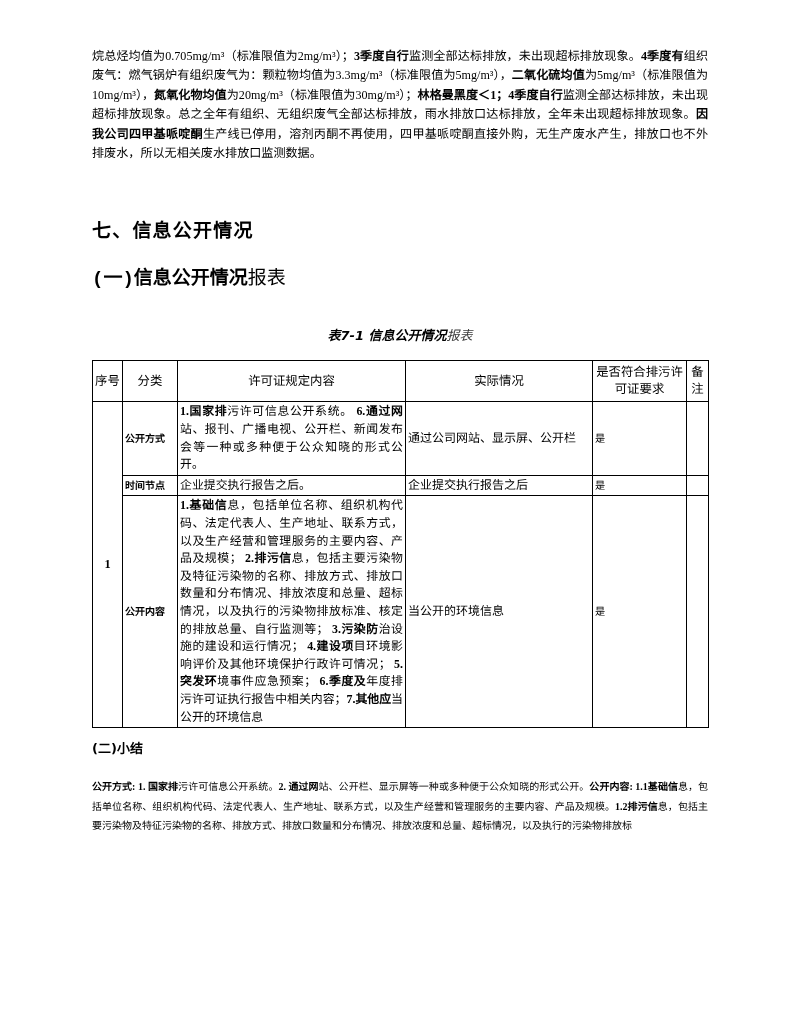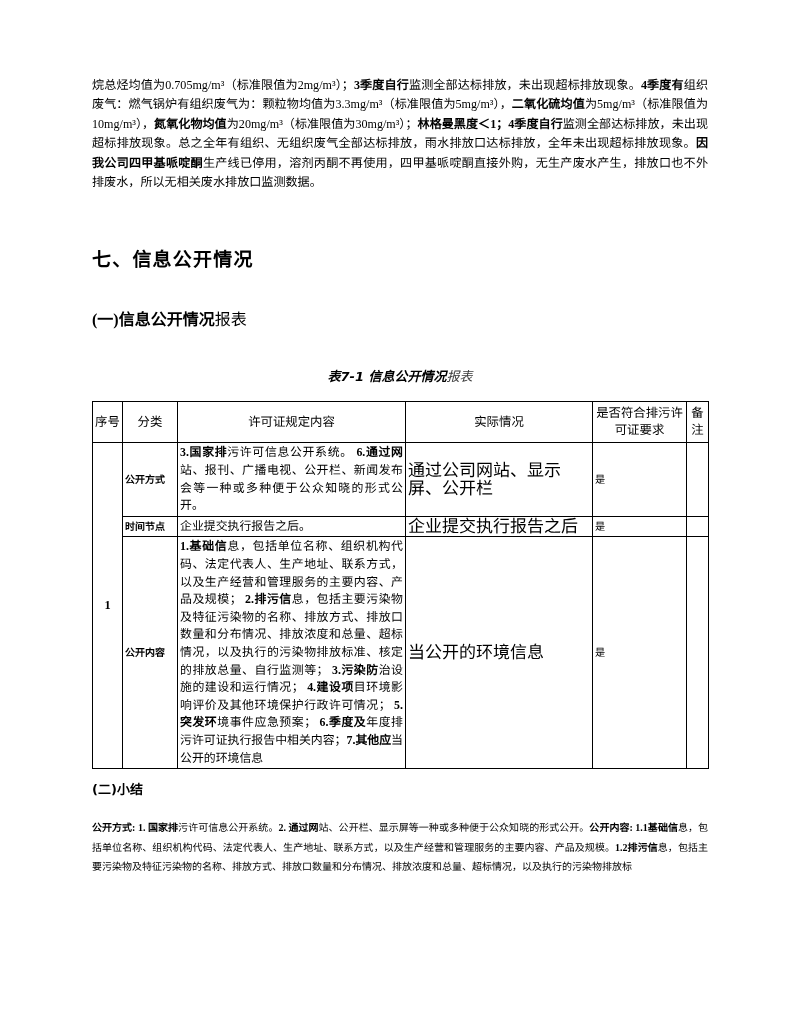--- a/index.html
+++ b/index.html
@@ -13,21 +13,21 @@
     height: 1035px;
     font-family: "Liberation Serif", "DejaVu Serif", serif;
     color: #000000;
     -webkit-font-smoothing: antialiased;
   }
   .page {
     position: relative;
     width: 800px;
     height: 1035px;
     box-sizing: border-box;
-    padding: 76px 92px 0 92px;
+    padding: 47px 92px 0 92px;
     overflow: hidden;
   }
   
   .para {
     font-size: 12.1px;
     line-height: 19.4px;
     text-align: justify;
     text-justify: inter-ideograph;
     margin: 0;
     letter-spacing: 0;
@@ -37,24 +37,24 @@
   
   .h1 {
     font-family: "DejaVu Sans", "Liberation Sans", sans-serif;
     font-size: 19px;
     font-weight: bold;
     letter-spacing: 1.2px;
     margin: 53px 0 0 0;
     line-height: 28px;
   }
   .h2 {
-    font-family: Liberation Serif, serif;
-    font-size: 16px;
+    font-family: Liberation Mono, monospace;
+    font-size: 19px;
     font-weight: normal;
-    margin: 36px 0 0 0;
+    margin: 24px 0 0 0;
     line-height: 22px;
   }
   .h2 .strong { font-weight: bold; }
 
   
   .table-caption {
     text-align: center;
     font-family: "DejaVu Sans", "Liberation Sans", sans-serif;
     font-size: 13px;
     font-weight: bold;
@@ -112,21 +112,21 @@
     vertical-align: top;
     padding: 2px 3px 3px 3px;
     line-height: 17.6px;
     font-size: 11.9px;
   }
   td.req-cell.mid { vertical-align: middle; }
   td.act-cell {
     vertical-align: middle;
     padding: 2px 4px;
     line-height: 17.6px;
-    font-size: 17px;
+    font-size: 12px;
   }
   td.conf-cell {
     vertical-align: middle;
     padding-left: 3px;
     font-size: 10.2px;
   }
   td.note-cell { }
 
   .vhdr { display: block; }
 
@@ -177,21 +177,21 @@
         <th><span>许可证规定内容</span></th>
         <th><span>实际情况</span></th>
         <th><span>是否符合排污许可证要求</span></th>
         <th><span>备注</span></th>
       </tr>
     </thead>
     <tbody>
       <tr>
         <td class="seq-cell" rowspan="3">1</td>
         <td class="cat-cell">公开方式</td>
-        <td class="req-cell" id="req0"><span class="b">3.国家排</span>污许可信息公开系统。 <span class="b">6.通过网</span>站、报刊、广播电视、公开栏、新闻发布会等一种或多种便于公众知晓的形式公开。</td>
+        <td class="req-cell" id="req0"><span class="b">1.国家排</span>污许可信息公开系统。 <span class="b">6.通过网</span>站、报刊、广播电视、公开栏、新闻发布会等一种或多种便于公众知晓的形式公开。</td>
         <td class="act-cell">通过公司网站、显示屏、公开栏</td>
         <td class="conf-cell">是</td>
         <td class="note-cell"></td>
       </tr>
       <tr>
         <td class="cat-cell">时间节点</td>
         <td class="req-cell mid" id="req1">企业提交执行报告之后。</td>
         <td class="act-cell">企业提交执行报告之后</td>
         <td class="conf-cell">是</td>
         <td class="note-cell"></td>

